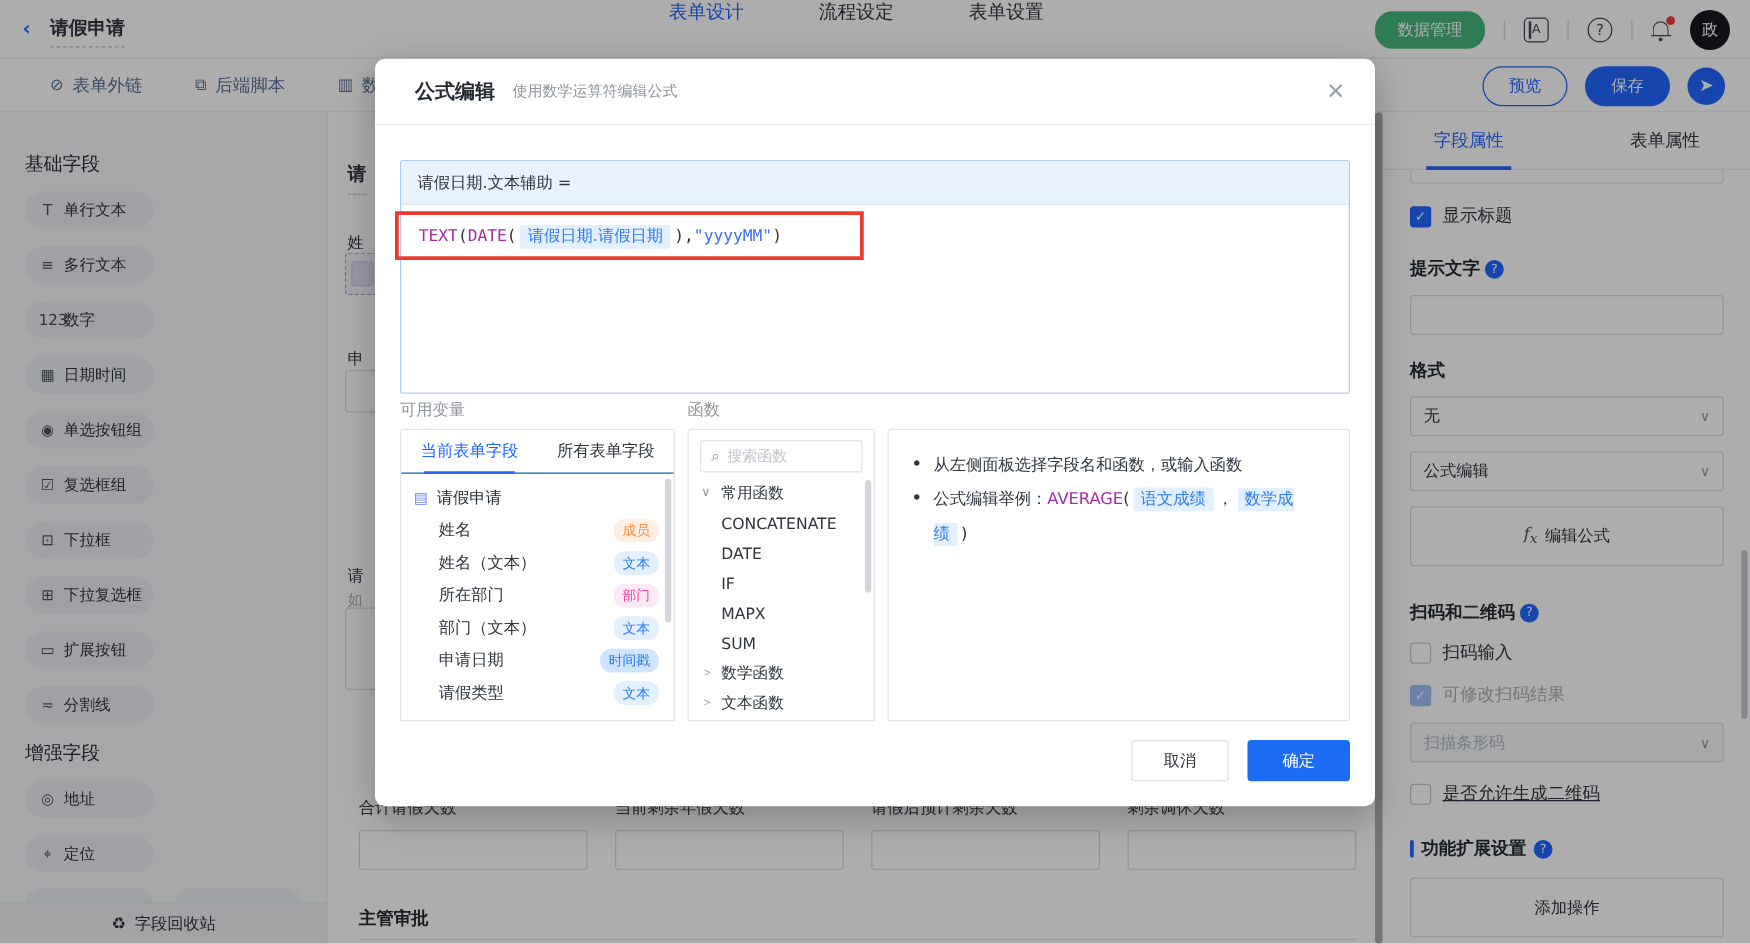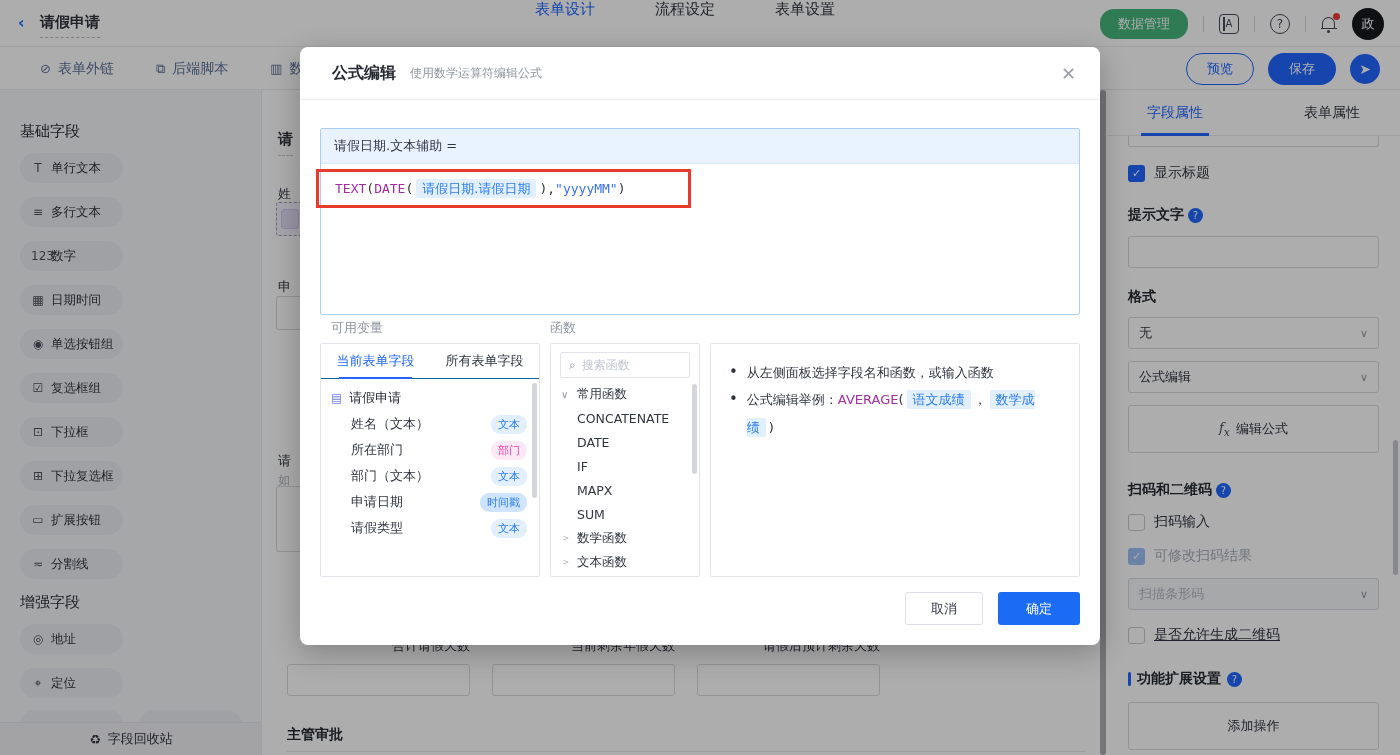--- a/index.html
+++ b/index.html
@@ -65,21 +65,21 @@
   
   .canvas { position:absolute; left:263px; top:90px; width:837px; height:665px; background:#fff; overflow:hidden;}
   .frag { position:absolute; font-size:13px; color:#30353f;}
   .frag.title { font-size:15px; font-weight:bold; border-bottom:1px dashed #c3c6cc; padding-bottom:6px;}
   .frag.ph { color:#aeb3bc; font-size:12px;}
   .sel-box { position:absolute; left:13px; top:112px; width:26px; height:34px; border:1px dashed #9aa2b5;
              border-radius:3px; background:#f7f5ff; display:flex; align-items:center; padding-left:4px;}
   .sel-chip { width:18px; height:20px; background:#e3ddf6; border-radius:3px; border:1px solid #d3c9f0;}
   .part-input { position:absolute; border:1px solid #d8dbe0; border-radius:3px; background:#fff;}
   .cv-fields { position:absolute; left:24px; top:547px; display:flex; gap:22px;}
-  .cv-field { width:183px;text-align:right; }
+  .cv-field { width:183px; }
   .cv-field .lb { font-size:13px; color:#30353f; margin-bottom:9px; white-space:nowrap;}
   .cv-field .bx { height:32px; border:1px solid #d8dbe0; border-radius:3px; background:#fff;}
   .cv-approve { position:absolute; left:24px; top:636px; font-size:14px; font-weight:bold; color:#262b33;}
   .cv-divider { position:absolute; left:24px; top:661px; width:798px; height:1px; background:#e5e6eb;}
   .cv-scroll { position:absolute; left:1100px; top:90px; width:6px; height:665px; background:#aaadb3; border-radius:3px;}
 
   
   .rpanel { position:absolute; left:1107px; top:90px; width:293px; height:665px; background:#fff; overflow:hidden;}
   .rp-tabs { display:flex; height:46px; border-bottom:1px solid #e8eaee; padding:0 40px; justify-content:space-between; align-items:center;}
   .rp-tab { font-size:14px; color:#30353f; height:46px; display:flex; align-items:center; cursor:pointer; position:relative;}
@@ -313,20 +313,24 @@
             <div class="bx"></div>
           </div>
           <div class="cv-field">
             <div class="lb">当前剩余年假天数</div>
             <div class="bx"></div>
           </div>
           <div class="cv-field">
             <div class="lb">请假后预计剩余天数</div>
             <div class="bx"></div>
           </div>
+          <div class="cv-field">
+            <div class="lb">剩余调休天数</div>
+            <div class="bx"></div>
+          </div>
         </div>
       <div class="cv-approve">主管审批</div>
       <div class="cv-divider"></div>
     </div>
     <div class="cv-scroll"></div>
 
     <div class="rpanel">
       <div class="rp-tabs">
         <div class="rp-tab active">字段属性</div>
         <div class="rp-tab">表单属性</div>
@@ -397,34 +401,38 @@
       <span class="m-sub">使用数学运算符编辑公式</span>
       <span class="m-close">✕</span>
     </div>
 
     <div class="editor">
       <div class="ed-head">请假日期.文本辅助 =</div>
       <div class="ed-area"><span id="formula-line"><span class="tok-fn">TEXT</span><span class="tok-p">(</span><span class="tok-fn">DATE</span><span class="tok-p">(</span><span class="tok-chip">请假日期.请假日期</span><span class="tok-p">),</span><span class="tok-str">"yyyyMM"</span><span class="tok-p">)</span></span></div>
     </div>
     <div class="anno"></div>
 
-    <span class="m-sec-label" style="left:31px; top:272px;">可用变量</span>
+    <span class="m-sec-label" style="left:20px; top:272px;">可用变量</span>
     <span class="m-sec-label" style="left:250px; top:272px;">函数</span>
 
     <div class="panel p-vars">
       <div class="v-tabs">
         <div class="v-tab active">当前表单字段</div>
         <div class="v-tab">所有表单字段</div>
       </div>
       <div class="v-list">
         <div class="v-root">
           <span class="v-doc">▤</span>
           <span>请假申请</span>
         </div>
         <div id="var-rows">
+            <div class="v-row">
+              <span>姓名</span>
+              <span class="badge b-member">成员</span>
+            </div>
             <div class="v-row">
               <span>姓名（文本）</span>
               <span class="badge b-text">文本</span>
             </div>
             <div class="v-row">
               <span>所在部门</span>
               <span class="badge b-dept">部门</span>
             </div>
             <div class="v-row">
               <span>部门（文本）</span>

